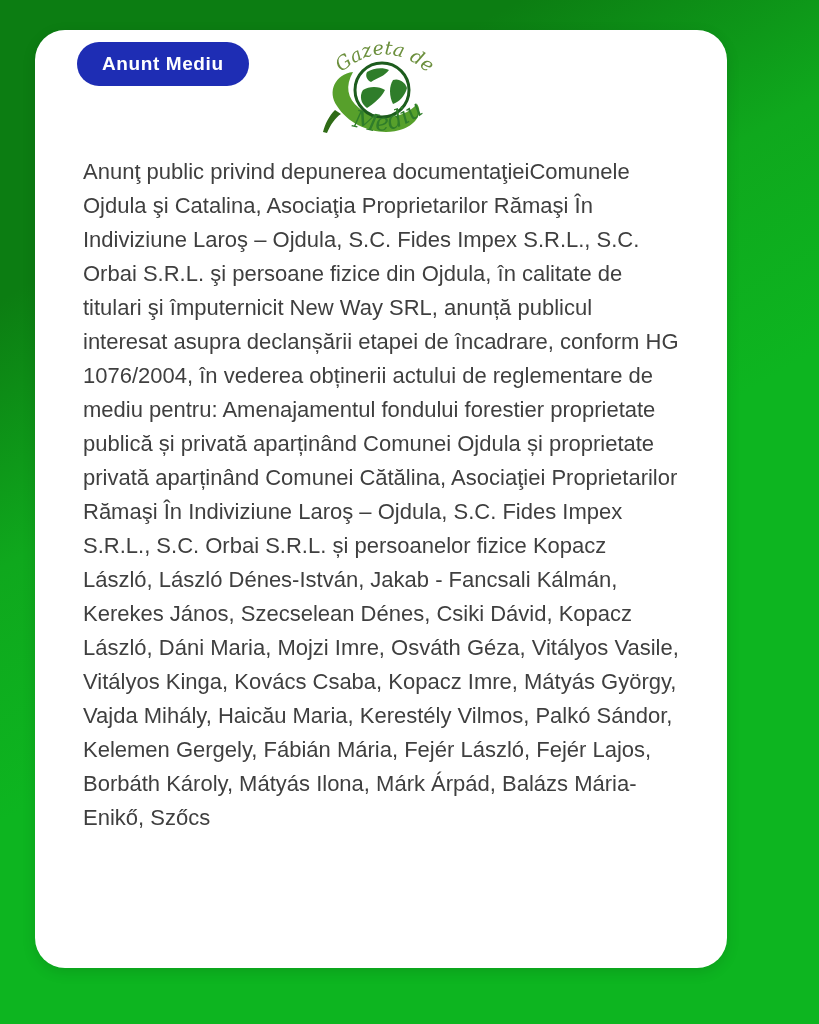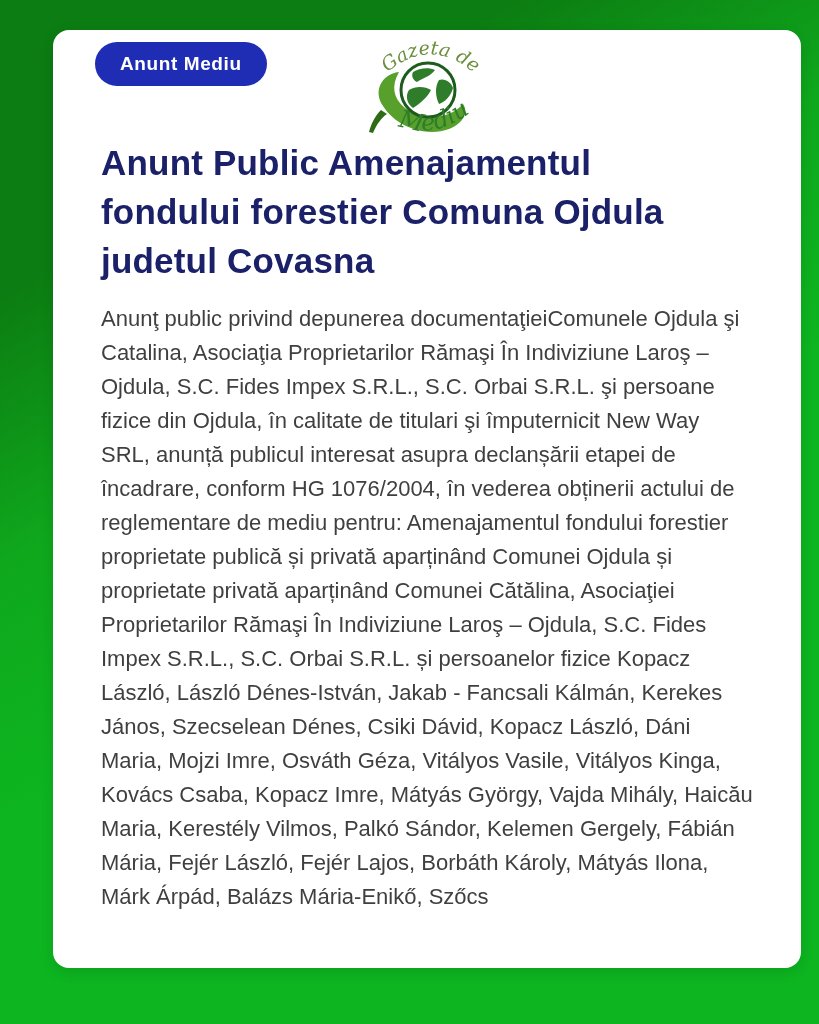--- a/index.html
+++ b/index.html
@@ -11,26 +11,26 @@
     font-family: "Liberation Sans", sans-serif;
   }
   .page-bg {
     position: relative;
     width: 819px;
     height: 1024px;
     background: linear-gradient(150deg, #0c7d12 0%, #0c7d12 20%, #0fa81d 38%, #0db520 55%, #0db520 100%);
   }
   .card {
     position: absolute;
-    left: 53px;
+    left: 35px;
     top: 30px;
-    width: 748px;
+    width: 692px;
     height: 938px;
     background: #ffffff;
-    border-radius: 16px;
+    border-radius: 30px;
     overflow: hidden;
     box-shadow: 0 4px 14px rgba(0,0,0,0.12);
   }
   .badge {
     position: absolute;
     left: 42px;
     top: 12px;
     background: #1e2db4;
     color: #ffffff;
     font-size: 19px;
@@ -98,18 +98,17 @@
         <text font-family="DejaVu Serif, serif" font-style="italic" font-size="19" fill="#6b8f3c">
           <textPath href="#arcTop" startOffset="8%">Gazeta de</textPath>
         </text>
         <text font-family="DejaVu Serif, serif" font-style="italic" font-size="24" fill="#2f7d2a">
           <textPath href="#arcBottom" startOffset="16%">Mediu</textPath>
         </text>
       </svg>
     </div>
 
     <div class="content">
-      <h1 class="heading">Anunt Public Amenajamentul fondului forestier Comuna Ojdula judetul Covasna</h1>
       <p class="body-text">Anunţ public privind depunerea documentaţieiComunele Ojdula şi Catalina, Asociaţia Proprietarilor Rămaşi În Indiviziune Laroş – Ojdula, S.C. Fides Impex S.R.L., S.C. Orbai S.R.L. şi persoane fizice din Ojdula, în calitate de titulari şi împuternicit New Way SRL, anunță publicul interesat asupra declanșării etapei de încadrare, conform HG 1076/2004, în vederea obținerii actului de reglementare de mediu pentru: Amenajamentul fondului forestier proprietate publică și privată aparținând Comunei Ojdula și proprietate privată aparținând Comunei Cătălina, Asociaţiei Proprietarilor Rămaşi În Indiviziune Laroş – Ojdula, S.C. Fides Impex S.R.L., S.C. Orbai S.R.L. și persoanelor fizice Kopacz László, László Dénes-István, Jakab - Fancsali Kálmán, Kerekes János, Szecselean Dénes, Csiki Dávid, Kopacz László, Dáni Maria, Mojzi Imre, Osváth Géza, Vitályos Vasile, Vitályos Kinga, Kovács Csaba, Kopacz Imre, Mátyás György, Vajda Mihály, Haicău Maria, Kerestély Vilmos, Palkó Sándor, Kelemen Gergely, Fábián Mária, Fejér László, Fejér Lajos, Borbáth Károly, Mátyás Ilona, Márk Árpád, Balázs Mária-Enikő, Szőcs</p>
     </div>
 
   </div>
 </div>
 
 </body></html>

